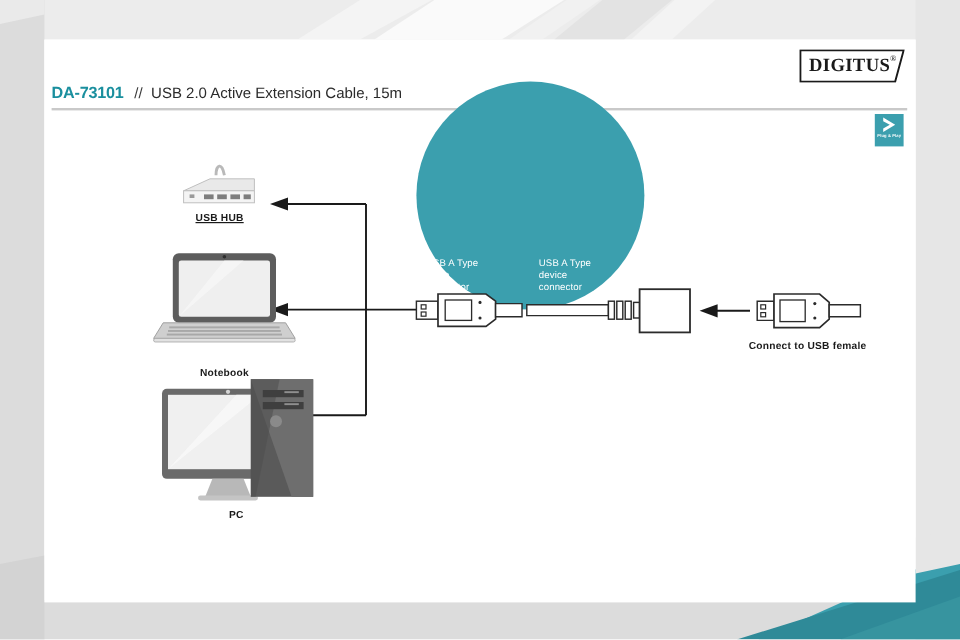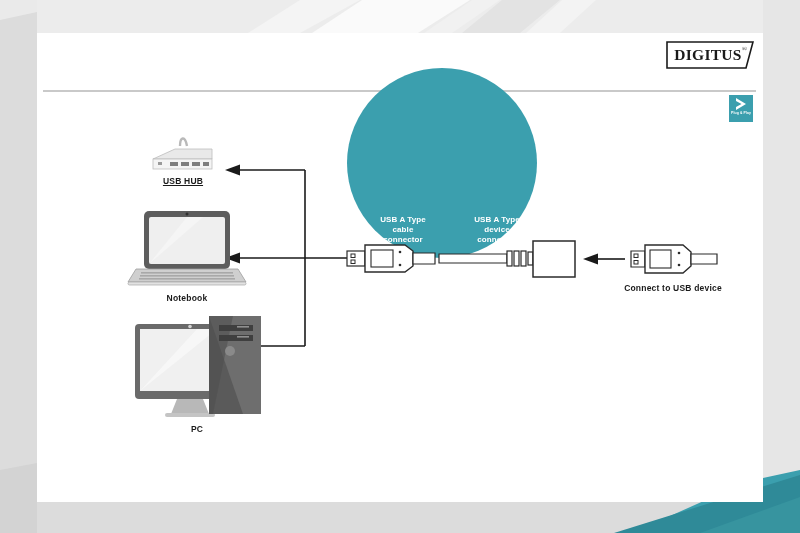--- a/index.html
+++ b/index.html
@@ -54,22 +54,22 @@
 
   
   .diagram{position:absolute;left:37px;top:33px;width:726px;height:469px;}
   .diagram svg{position:absolute;left:0;top:0;}
 
   .dlabel{
     position:absolute;font-weight:bold;color:#1a1a1a;
     font-size:8.5px;letter-spacing:.2px;text-align:center;white-space:nowrap;
   }
   .wlabel{
-    position:absolute;color:#ffffff;font-weight:bold;font-size:8px;
-    text-align:center;line-height:1.28;letter-spacing:.1px;
+    position:absolute;color:#ffffff;font-weight:normal;font-size:8px;
+    line-height:1.28;letter-spacing:.1px;
   }
 </style>
 </head>
 <body>
 
 <div class="stage">
 
   <div class="bg-top"></div>
   <div class="bg-left"></div>
   <div class="bg-right"></div>
@@ -95,20 +95,25 @@
   <div class="card"></div>
 
   <div class="logo">
     <svg class="logo-shape" viewBox="0 0 88 28">
       <polygon points="1,1 87,1 80,27 1,27" fill="#ffffff" stroke="#1a1a1a" stroke-width="1.6"></polygon>
     </svg>
     <div class="logo-text">DIGITUS</div>
     <div class="logo-reg">®</div>
   </div>
 
+  <div class="title-row">
+    <span class="title-code">DA-73101</span>
+    <span class="title-sep">//</span>
+    <span class="title-name">USB 2.0 Active Extension Cable, 15m</span>
+  </div>
   <div class="rule"></div>
 
   <div class="badge">
     <svg class="badge-arrow" viewBox="0 0 15 14">
       <polygon points="2,1 12,7 2,13 2,10 7.5,7 2,4" fill="#ffffff"></polygon>
     </svg>
     <div class="badge-label">Plug &amp; Play</div>
   </div>
 
   <div class="diagram">
@@ -205,23 +210,23 @@
         <circle cx="642" cy="232" r="1.3" fill="#2b2b2b"></circle>
         <path d="M654,221 L680,221 L680,231 L654,231 Z" fill="#ffffff" stroke="#2b2b2b" stroke-width="1.2"></path>
       </g>
       <g>
         <path d="M588,226 L556,226" stroke="#1a1a1a" stroke-width="1.6" fill="none"></path>
         <polygon points="546,226 561,220.5 561,231.5" fill="#1a1a1a"></polygon>
       </g>
     </svg>
 
     <div class="dlabel" style="left:110px;top:143px;width:72px;text-decoration:underline;">USB HUB</div>
-    <div class="dlabel" style="left:114px;top:260px;width:72px;">Notebook</div>
+    <div class="dlabel" style="left:114px;top:272px;width:72px;">Notebook</div>
     <div class="dlabel" style="left:124px;top:391px;width:72px;">PC</div>
-    <div class="dlabel" style="left:556px;top:250px;width:160px;">Connect to USB device</div>
+    <div class="dlabel" style="left:556px;top:250px;width:160px;">Connect to USB female</div>
 
     <div class="wlabel" style="left:318px;top:182px;width:96px;">
       <div>USB A Type</div>
       <div>cable</div>
       <div>connector</div>
     </div>
 
     <div class="wlabel" style="left:412px;top:182px;width:96px;">
       <div>USB A Type</div>
       <div>device</div>

